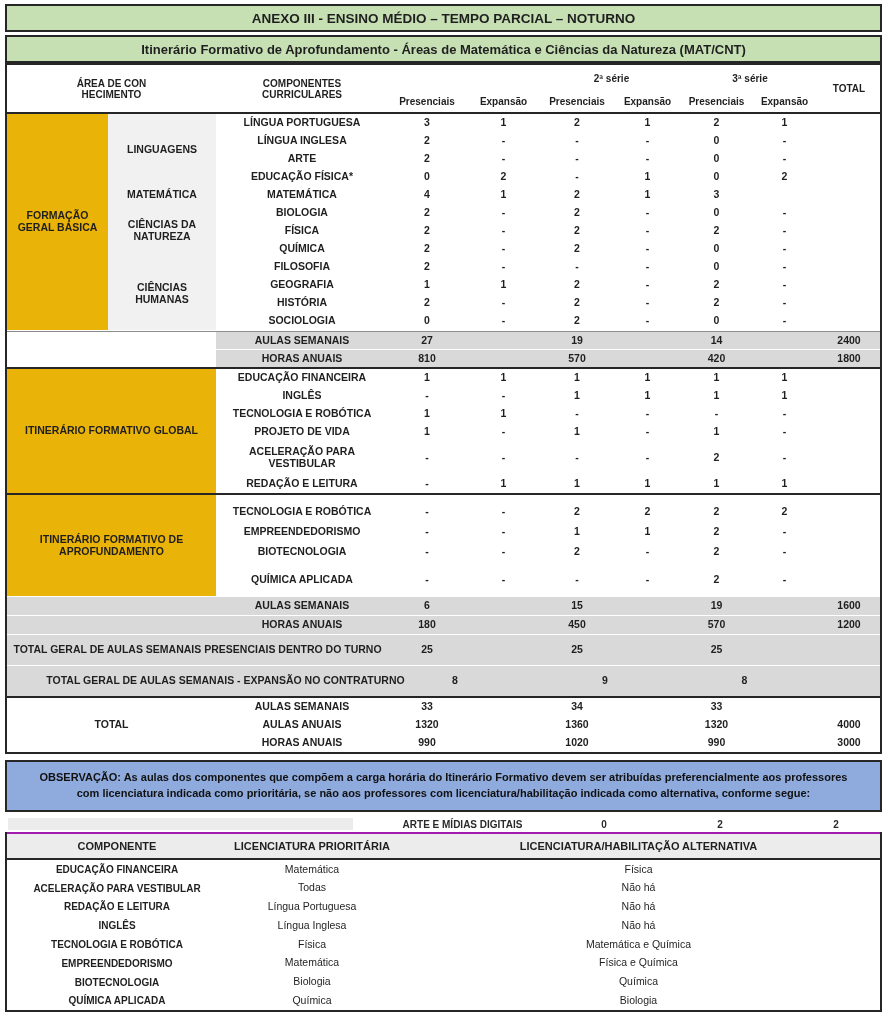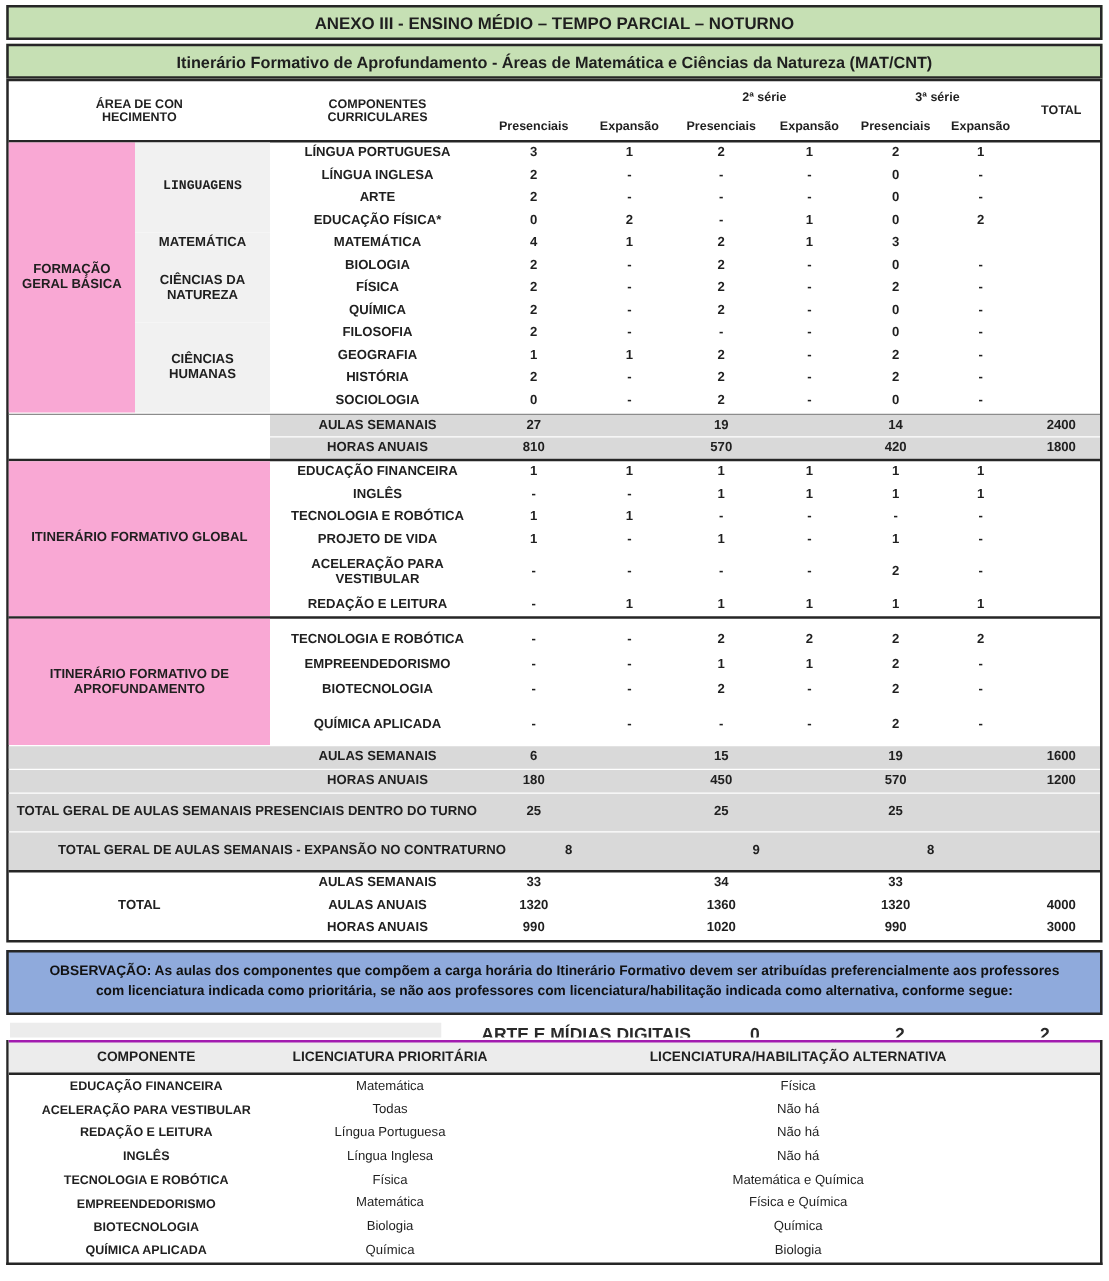--- a/index.html
+++ b/index.html
@@ -15,32 +15,32 @@
   .title-bar{height:28px;font-size:13.5px}
   .subtitle-bar{height:28px;font-size:13px;margin-top:3px}
 
   .main-table{box-sizing:border-box;border:2px solid #262626;border-top-width:2px;background:#fff}
   .grid{display:grid;grid-template-columns:101px 108px 172px 78px 75px 72px 69px 69px 67px 62px;position:relative}
   .cell{display:flex;align-items:center;justify-content:center;text-align:center;
         font-size:10.5px;font-weight:700;line-height:1.1;padding:0 1px;box-sizing:border-box}
   .hdr{grid-template-rows:26px 21px;border-bottom:2px solid #262626}
   .hdr .cell{font-size:10px}
   .wrap-hard{display:inline-block;width:76px;word-break:break-all;text-align:center}
-  .sec{background:#f9a8d4}
+  .sec{background:#eab308}
   .area{background:#f1f1f1}
   .band{background:#d9d9d9}
   .sum-row{height:17px;margin-top:1px}
   .sum2-row{margin-top:1px;background:#d9d9d9}
   .thin-top{border-top:1px solid #8c8c8c}
   .sect-split{border-top:2px solid #262626}
   .obs-box{box-sizing:border-box;margin-top:6px;border:2px solid #262626;background:#8faadc;
            padding:8px 30px;text-align:center;font-size:11px;font-weight:700;line-height:1.45;color:#111}
   .clip-strip{position:relative;height:12px;margin-top:6px;overflow:hidden}
   .clip-strip .gray-ghost{position:absolute;left:3px;top:0;width:345px;height:22px;background:#ececec}
-  .clip-strip .ghost-text{position:absolute;top:1px;font-size:14px;font-weight:700;color:#2a2a2a;white-space:nowrap}
+  .clip-strip .ghost-text{position:absolute;top:1px;font-size:10px;font-weight:700;color:#2a2a2a;white-space:nowrap}
   .lic-table{box-sizing:border-box;margin-top:2px;border-left:2px solid #262626;border-right:2px solid #262626;
              border-bottom:2px solid #262626}
   .lic-hdr{display:grid;grid-template-columns:220px 170px auto;height:28px;background:#ececec;
            border-top:2px solid #a21caf;border-bottom:2px solid #262626;box-sizing:border-box}
   .lic-hdr .cell{font-size:11px;font-weight:700}
   .lic-row{display:grid;grid-template-columns:220px 170px auto;height:18.8px}
   .lic-row .cell{font-size:10.5px}
   .lic-row .c1{font-weight:700;font-size:10px}
   .lic-row .c2,.lic-row .c3{font-weight:400}
 </style>
@@ -72,21 +72,21 @@
       <div class="cell" style="grid-column:4;grid-row:2">Presenciais</div>
       <div class="cell" style="grid-column:5;grid-row:2">Expansão</div>
       <div class="cell" style="grid-column:6;grid-row:2">Presenciais</div>
       <div class="cell" style="grid-column:7;grid-row:2">Expansão</div>
       <div class="cell" style="grid-column:8;grid-row:2">Presenciais</div>
       <div class="cell" style="grid-column:9;grid-row:2">Expansão</div>
     </div>
 
     <div class="grid" id="fgb" style="grid-template-rows:repeat(12,18px)">
         <div class="cell sec" style="grid-area: 1 / 1 / span 12;">FORMAÇÃO GERAL BÁSICA</div>
-        <div class="cell area" style="grid-area: 1 / 2 / span 4; font-family: Liberation Mono, monospace;">LINGUAGENS</div>
+        <div class="cell area" style="grid-area: 1 / 2 / span 4;">LINGUAGENS</div>
         <div class="cell area" style="grid-area: 5 / 2 / span 1;">MATEMÁTICA</div>
         <div class="cell area" style="grid-area: 6 / 2 / span 3;">CIÊNCIAS DA NATUREZA</div>
         <div class="cell area" style="grid-area: 9 / 2 / span 4;">CIÊNCIAS HUMANAS</div>
         <div class="cell" style="grid-area: 1 / 3;">LÍNGUA PORTUGUESA</div>
         <div class="cell" style="grid-area: 1 / 4;">3</div>
         <div class="cell" style="grid-area: 1 / 5;">1</div>
         <div class="cell" style="grid-area: 1 / 6;">2</div>
         <div class="cell" style="grid-area: 1 / 7;">1</div>
         <div class="cell" style="grid-area: 1 / 8;">2</div>
         <div class="cell" style="grid-area: 1 / 9;">1</div>

